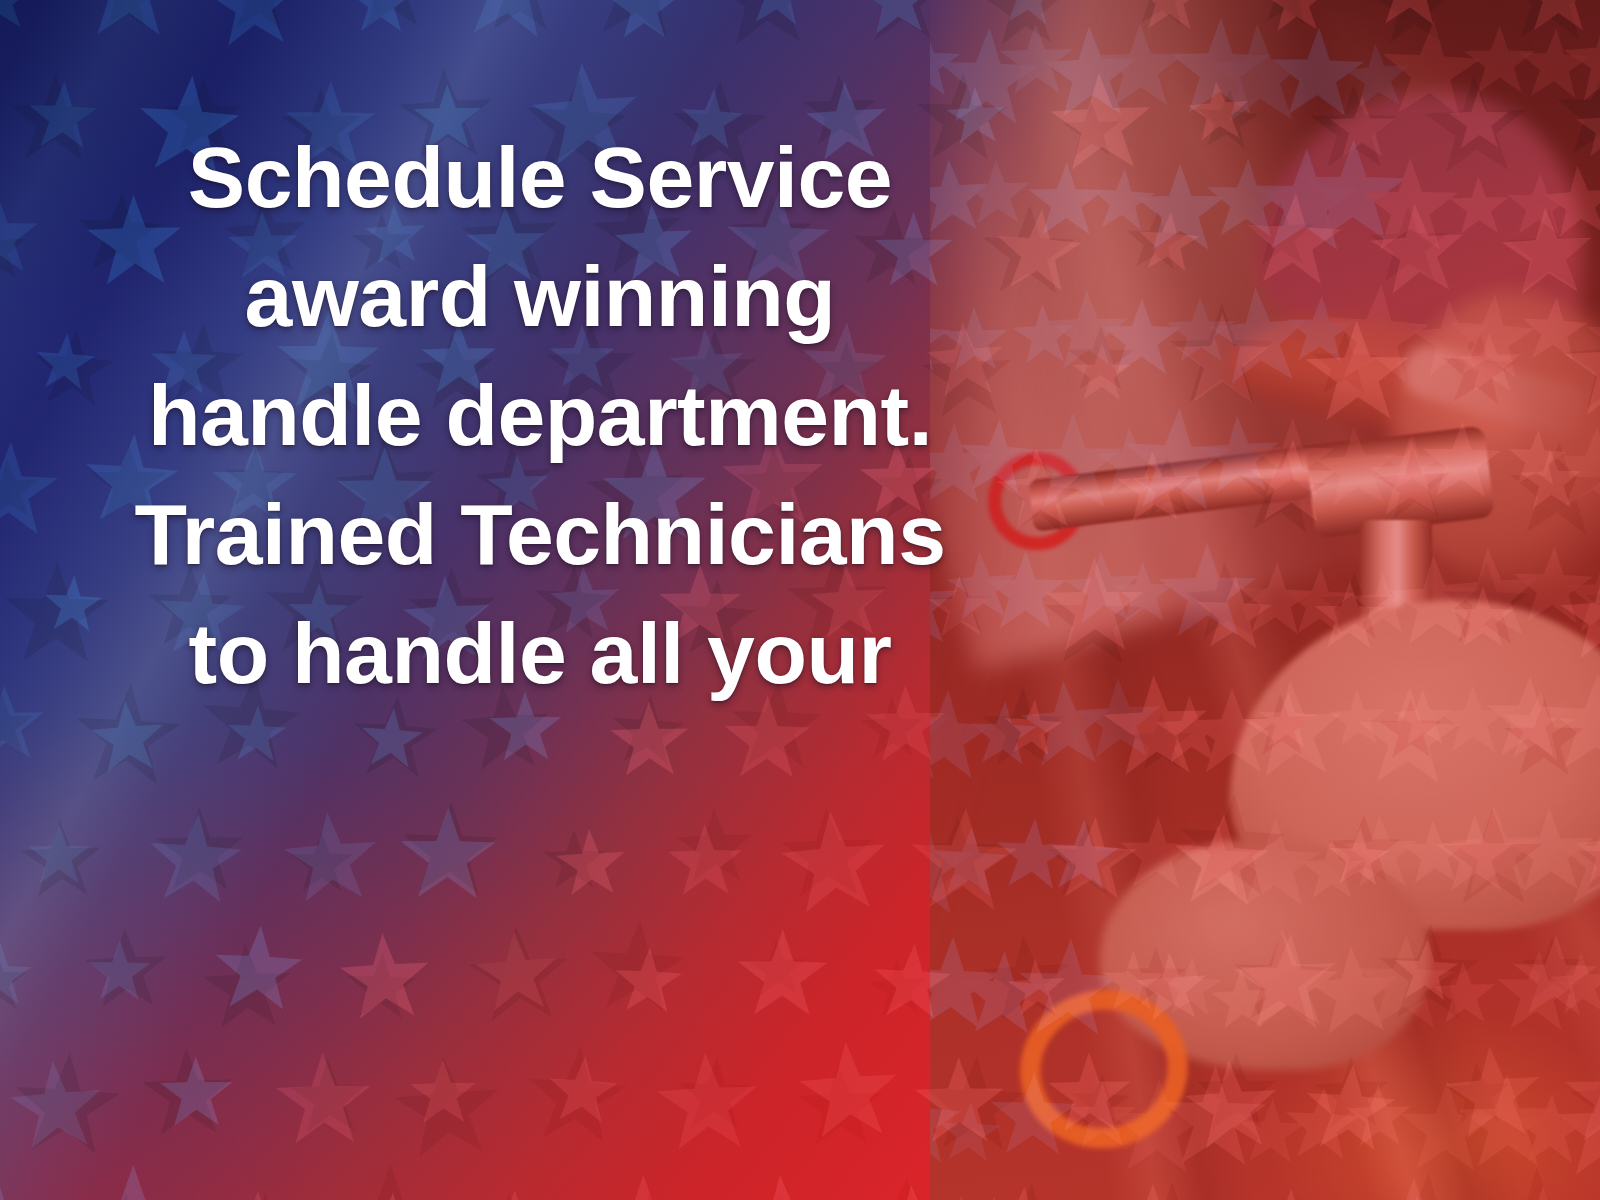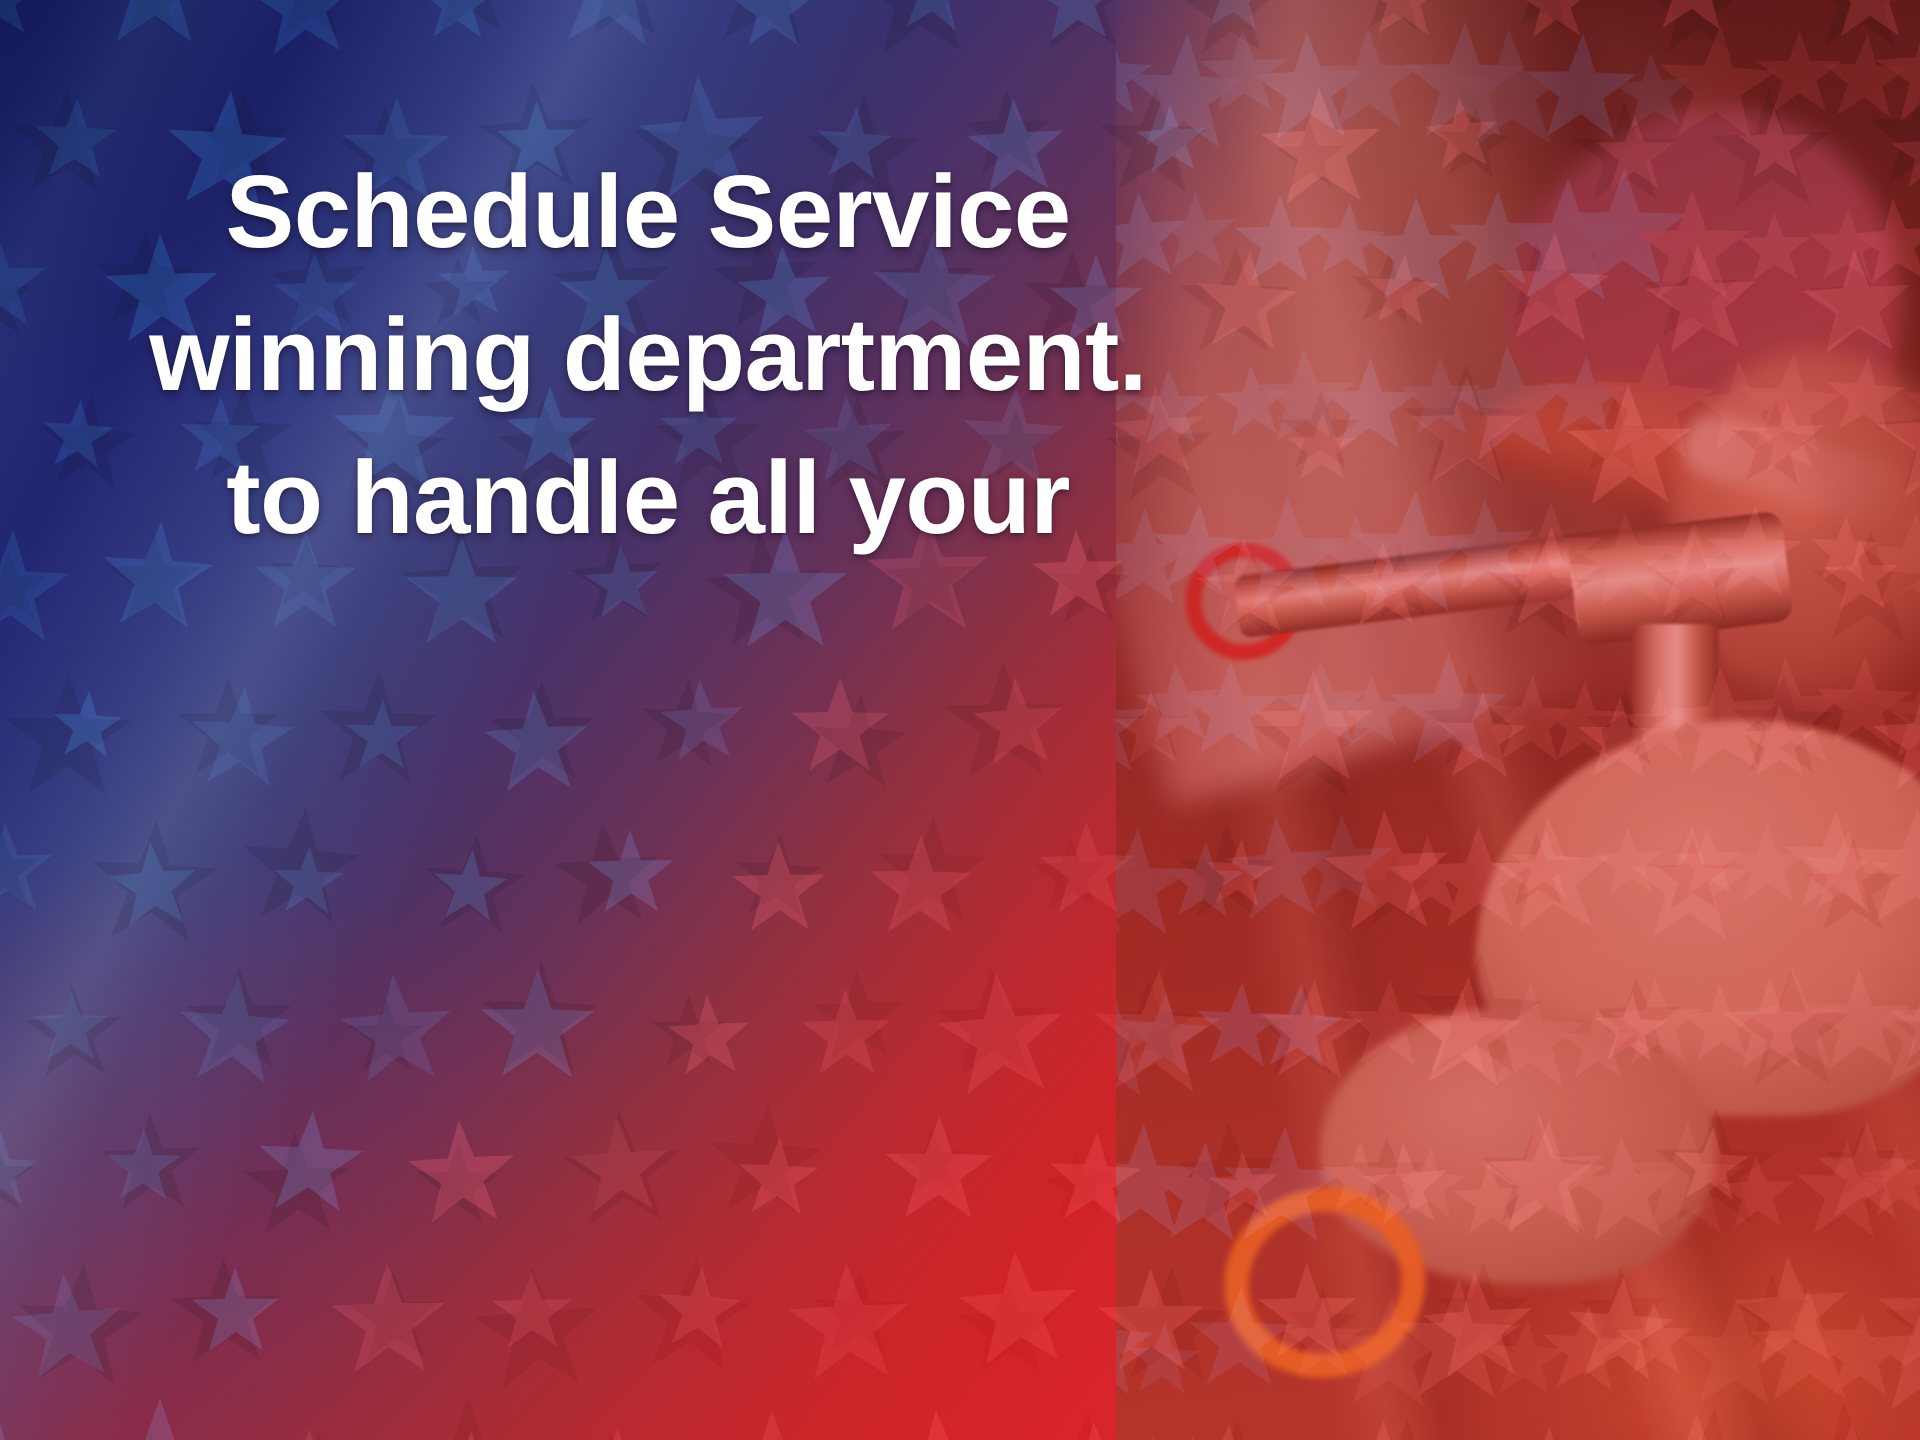--- a/index.html
+++ b/index.html
@@ -680,17 +680,19 @@
       <path d="M417.4,1264.1L428.5,1291.6L458.2,1290.7L435.5,1309.8L445.6,1337.8L420.4,1322.1L396.9,1340.3L404.0,1311.5L379.4,1294.8L409.1,1292.6Z" fill="#e8454a" opacity="0.74"></path>
       <path d="M487.3,1236.1L500.6,1273.7L540.4,1274.4L508.7,1298.6L520.4,1336.7L487.6,1314.1L455.0,1337.0L466.4,1298.8L434.5,1274.8L474.4,1273.8Z" fill="#e8454a" opacity="0.94"></path>
       <path d="M551.1,1240.2L561.6,1273.3L596.3,1275.0L568.1,1295.2L577.2,1328.7L549.3,1308.1L520.2,1327.1L531.2,1294.1L504.1,1272.4L538.8,1272.7Z" fill="#e8454a" opacity="0.57"></path>
       <path d="M610.4,1251.2L619.6,1284.9L654.4,1288.0L625.3,1307.2L633.1,1341.2L605.9,1319.4L575.9,1337.4L588.2,1304.7L561.9,1281.8L596.8,1283.4Z" fill="#e8454a" opacity="0.69"></path>
       <path d="M659.2,1258.2L665.5,1280.7L688.8,1282.6L669.4,1295.6L674.8,1318.3L656.5,1303.8L636.5,1316.0L644.6,1294.1L626.9,1278.9L650.2,1279.8Z" fill="#e8454a" opacity="0.64"></path>
       <path d="M711.6,1251.6L720.7,1277.8L748.3,1278.4L726.2,1295.1L734.2,1321.5L711.5,1305.7L688.8,1321.4L696.8,1295.0L674.8,1278.2L702.5,1277.7Z" fill="#e8454a" opacity="0.91"></path>
     </svg>
 
   <div id="headline">
     <div class="line">Schedule Service</div>
-    <div class="line">winning department.</div>
+    <div class="line">award winning</div>
+    <div class="line">handle department.</div>
+    <div class="line">Trained Technicians</div>
     <div class="line">to handle all your</div>
   </div>
 
 </div>
 
 </body></html>

